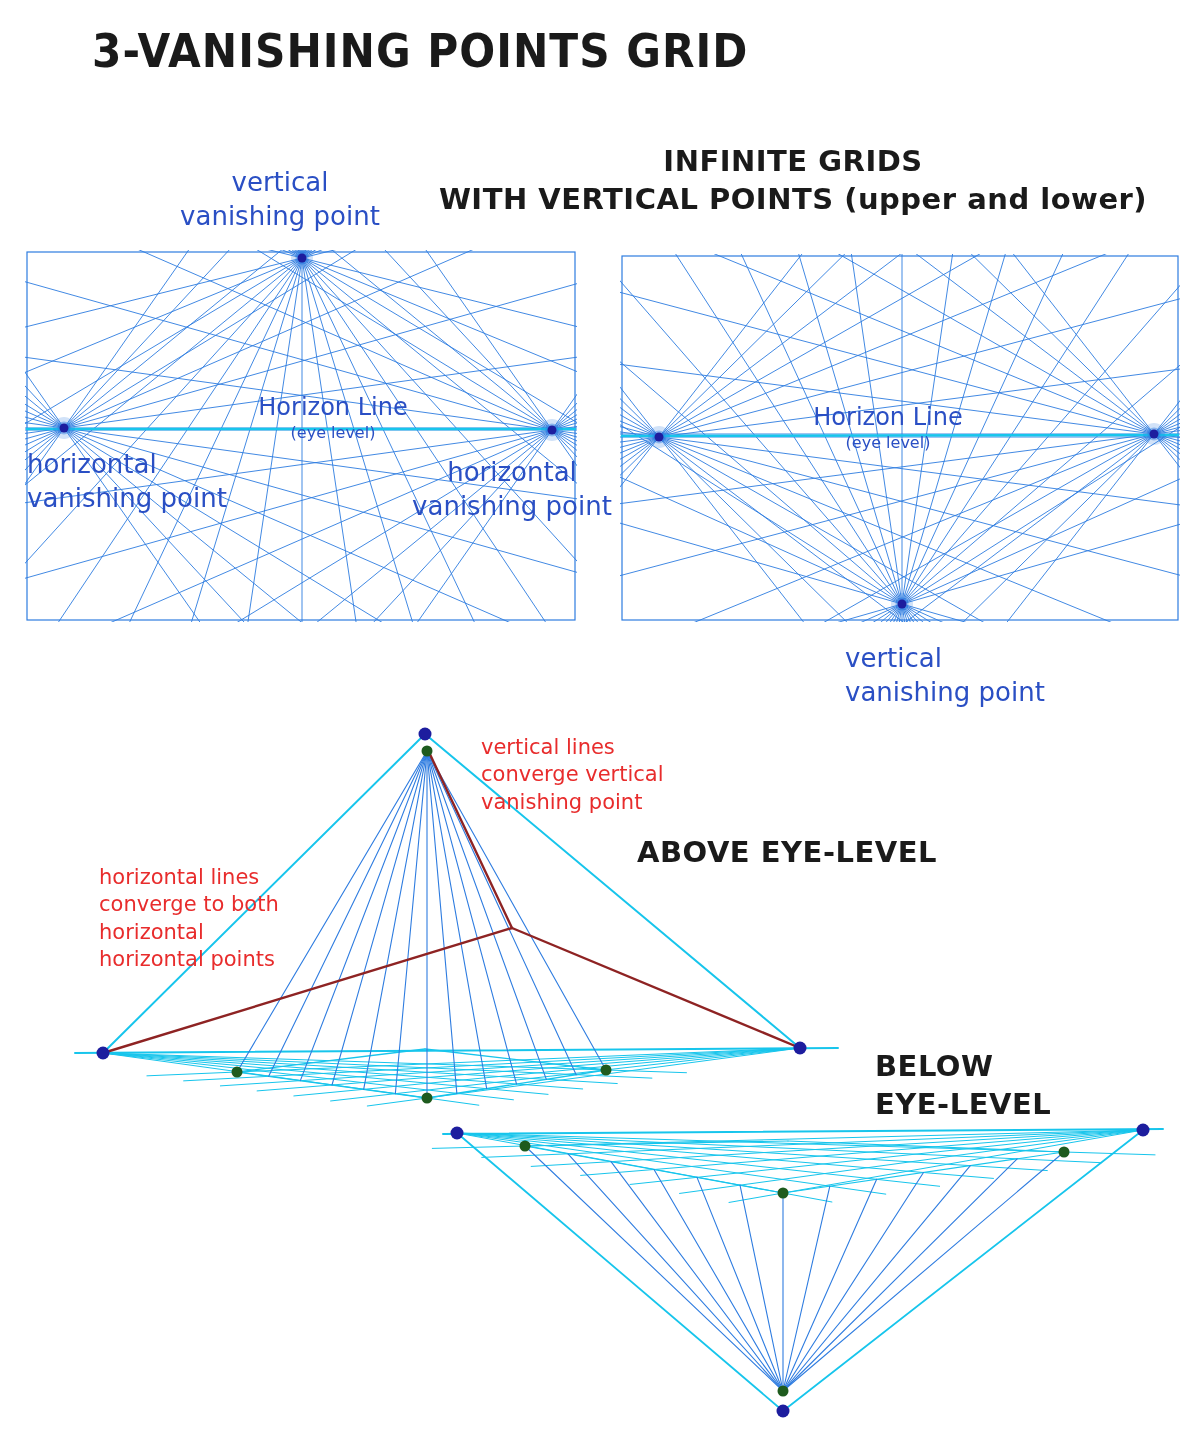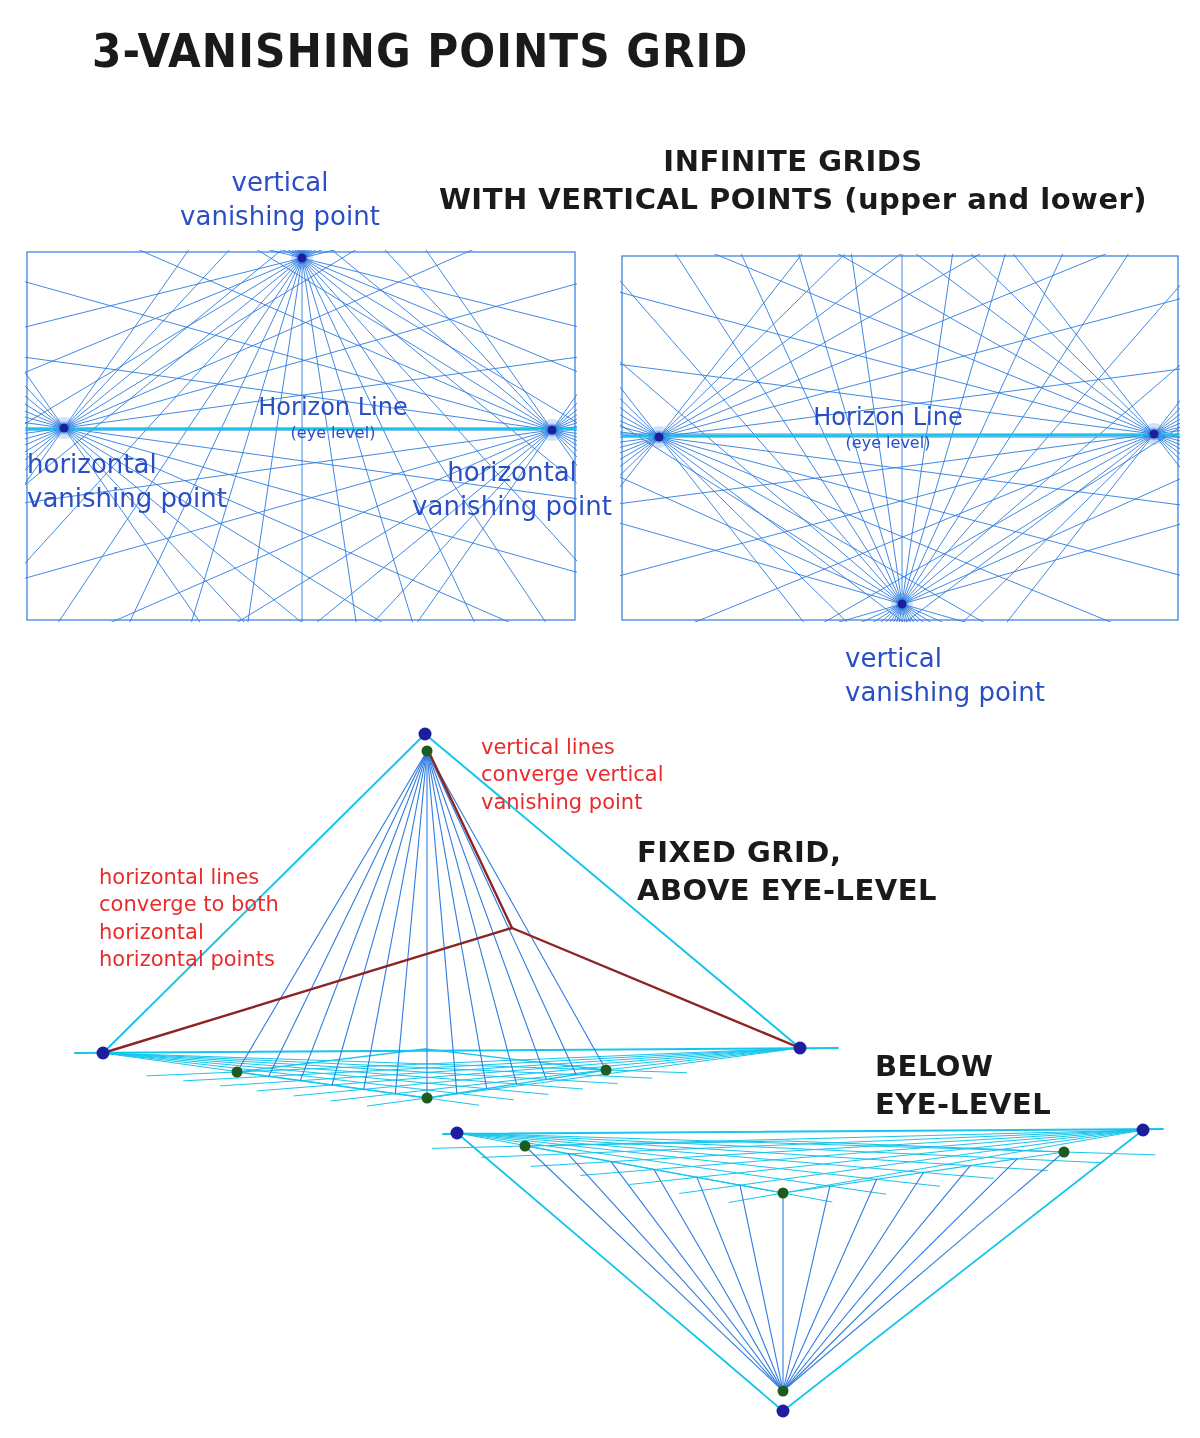--- a/index.html
+++ b/index.html
@@ -295,21 +295,20 @@
   </div>
 
   <div class="label red-label" style="left:99px; top:864px;">
     <div>horizontal lines</div>
     <div>converge to both</div>
     <div>horizontal</div>
     <div>horizontal points</div>
   </div>
 
   <div class="label black-heading" style="left:637px; top:834px;">
-    <div>FIXED GRID,</div>
     <div>ABOVE EYE-LEVEL</div>
   </div>
 
   <div class="label black-heading" style="left:875px; top:1048px;">
     <div>BELOW</div>
     <div>EYE-LEVEL</div>
   </div>
 
 </div>
 

